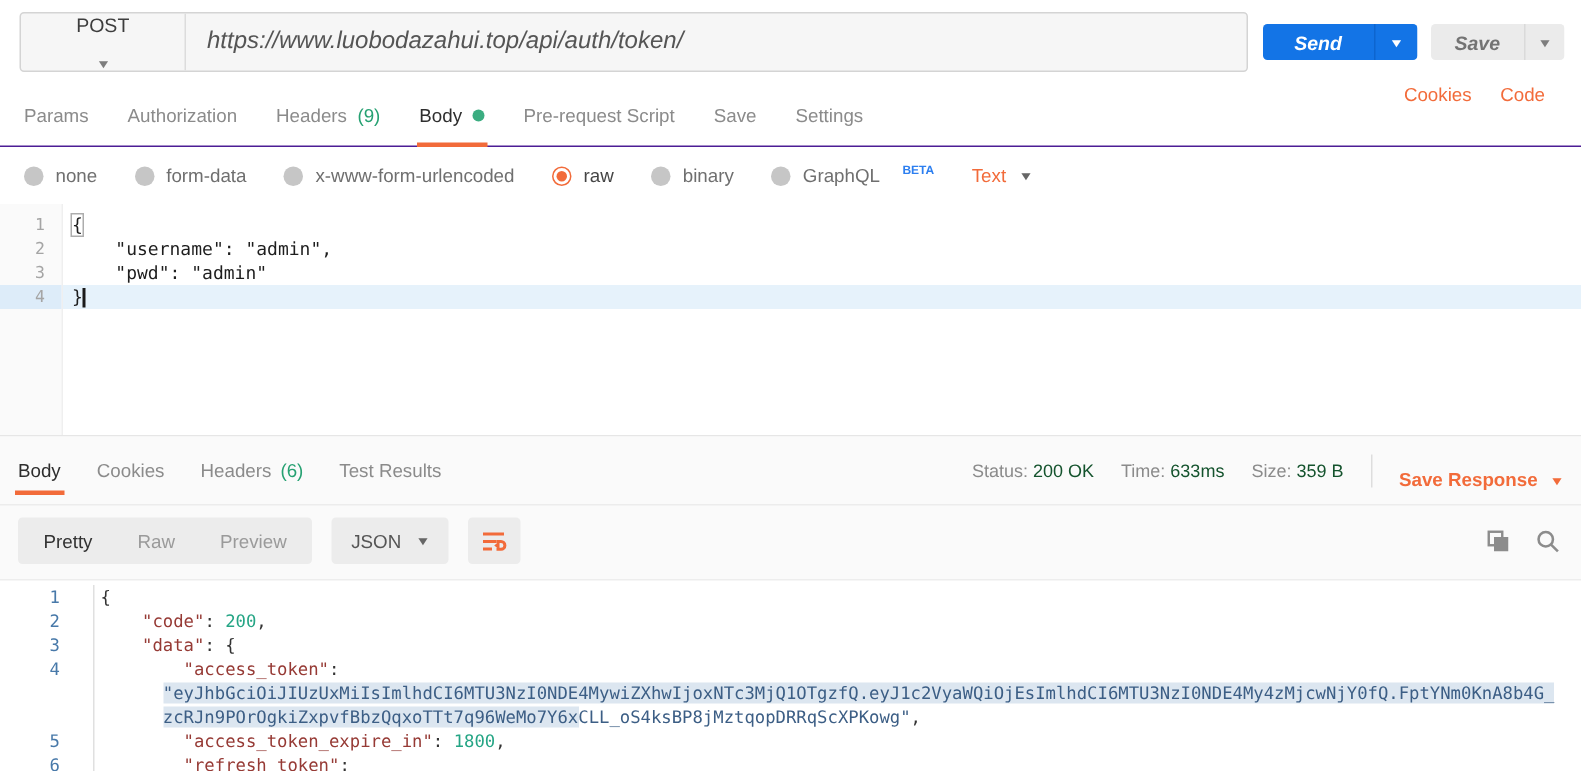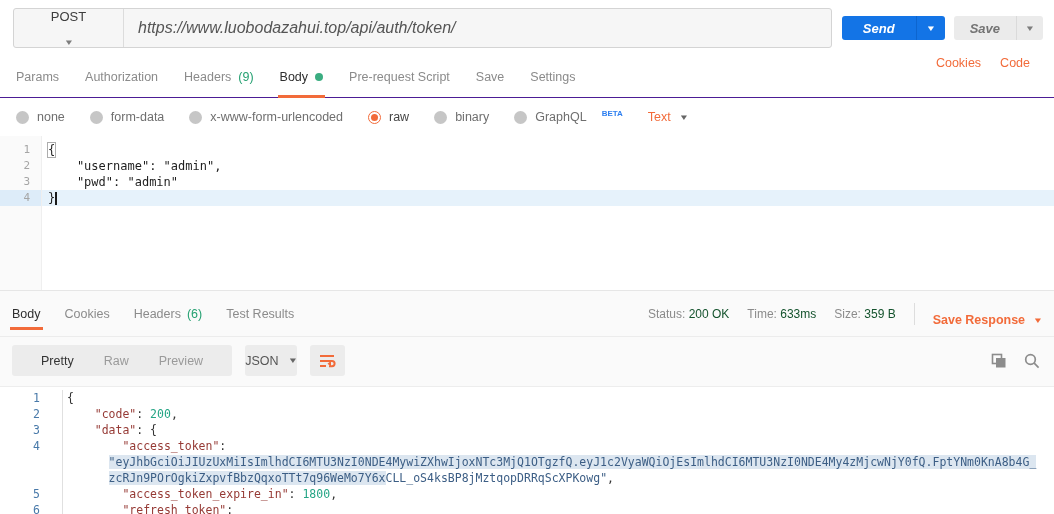--- a/index.html
+++ b/index.html
@@ -79,25 +79,25 @@
   .meta { display:flex; align-items:center; font-size:12px; color:#8b8b8b; gap:18px; }
   .stat { white-space:nowrap; }
   .stat .val { color:#14532d; }
   .vdiv { width:1px; height:22px; background:#ddd; }
   .save-resp { color:#f26b3a; font-size:12.5px; font-weight:bold; display:flex;
     align-items:center; gap:9px; cursor:pointer; white-space:nowrap;margin-top:13px; }
   .save-resp .caret { color:#f26b3a; }
 
   .resp-toolbar { display:flex; align-items:center; padding:8px 14px 10px 12px; gap:13px; }
   .seg-group { display:flex; align-items:center; background:#ececec; border-radius:3px;
-    height:31px; padding:0 14px; }
+    height:31px; padding:0 2px; }
   .seg { padding:0 15px; font-size:12.5px; color:#9a9a9a; display:flex; align-items:center;
     cursor:pointer; height:100%; white-space:nowrap; }
   .seg.active { color:#333; }
-  .json-dd { background:#ececec; border-radius:3px; height:31px; padding:0 0;
+  .json-dd { background:#ececec; border-radius:3px; height:31px; padding:0 13px;
     display:flex; gap:11px; align-items:center; font-size:12.5px; color:#555; cursor:pointer; }
   .json-dd .caret { color:#666; }
   .wrap-btn { background:#ececec; border-radius:3px; width:35px; height:31px;
     display:flex; align-items:center; justify-content:center; cursor:pointer; }
   .tool-icons { margin-left:auto; display:flex; align-items:center; gap:17px; }
   .ticon { cursor:pointer; display:flex; }
 
   
   .resp-editor { display:flex; flex-direction:column; background:#fff; height:129px;
     border-top:1px solid #ededed; font-family:"DejaVu Sans Mono", monospace;

